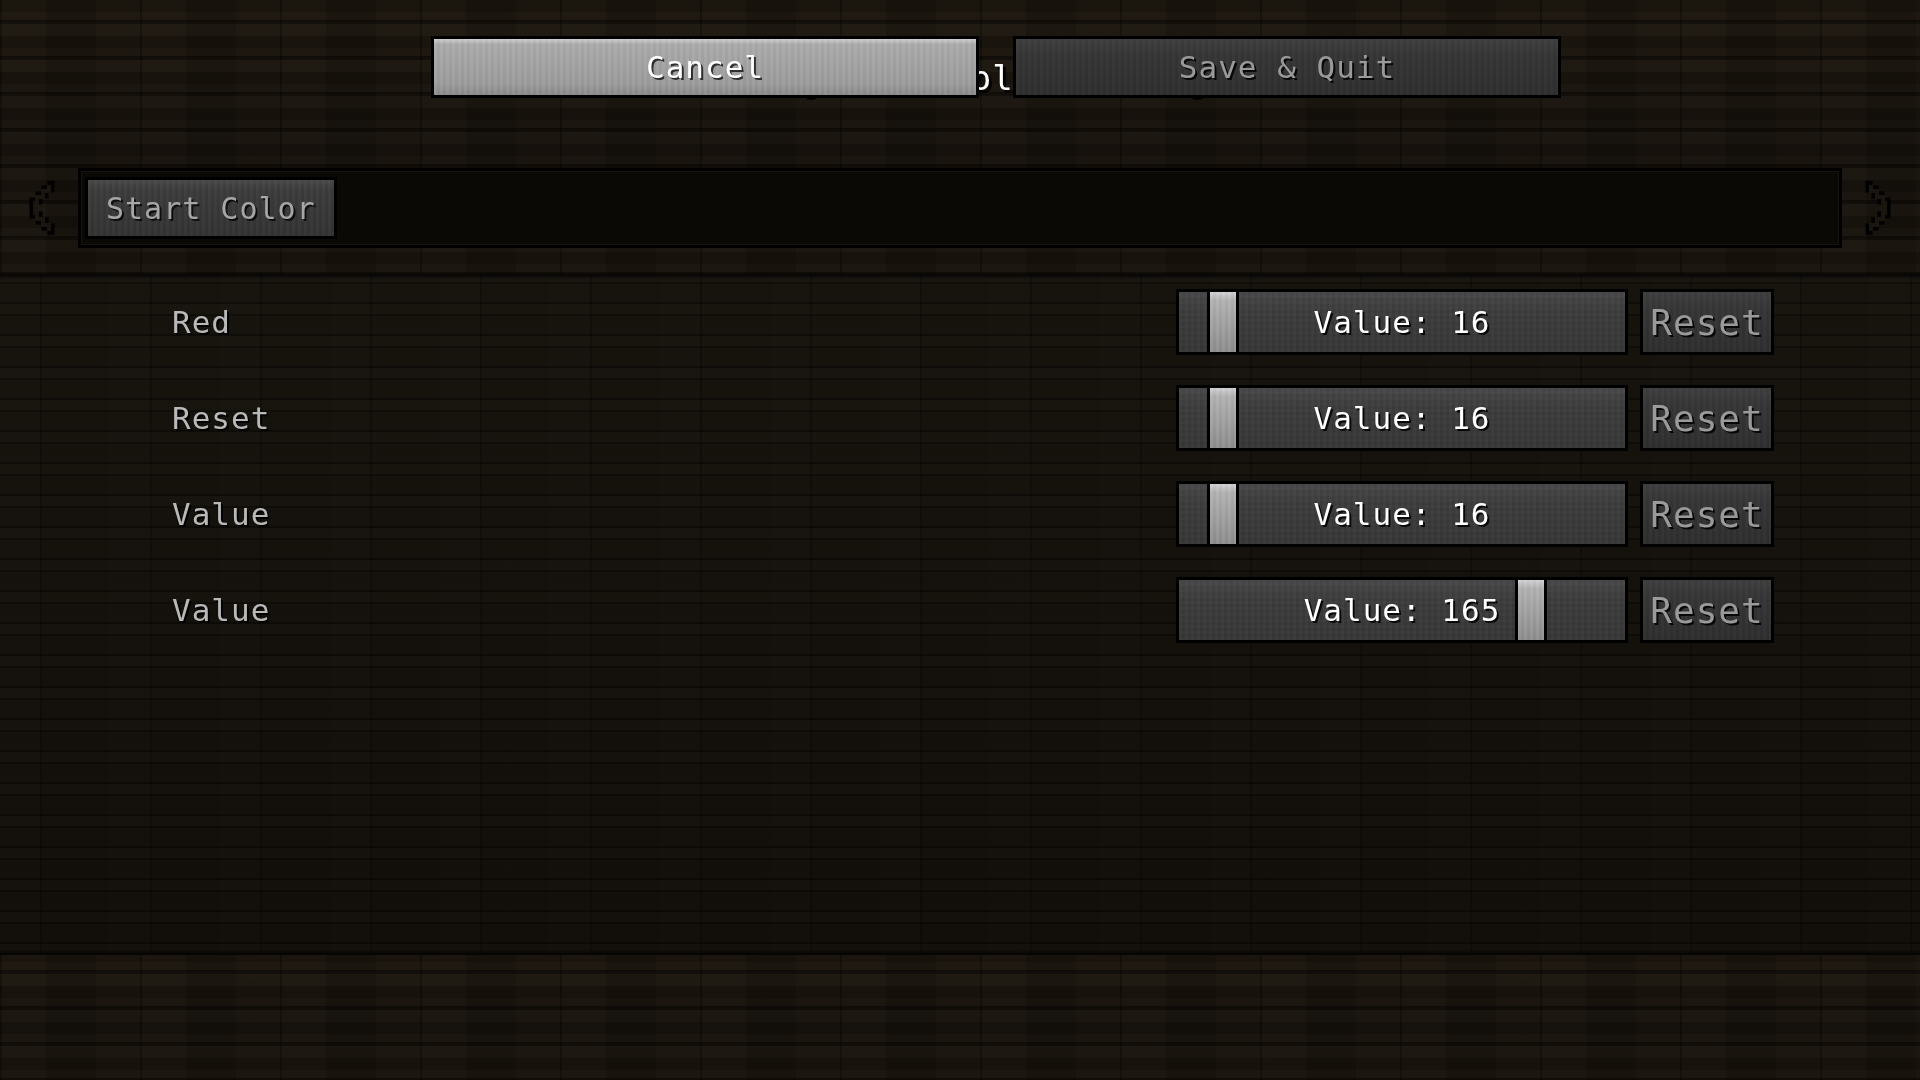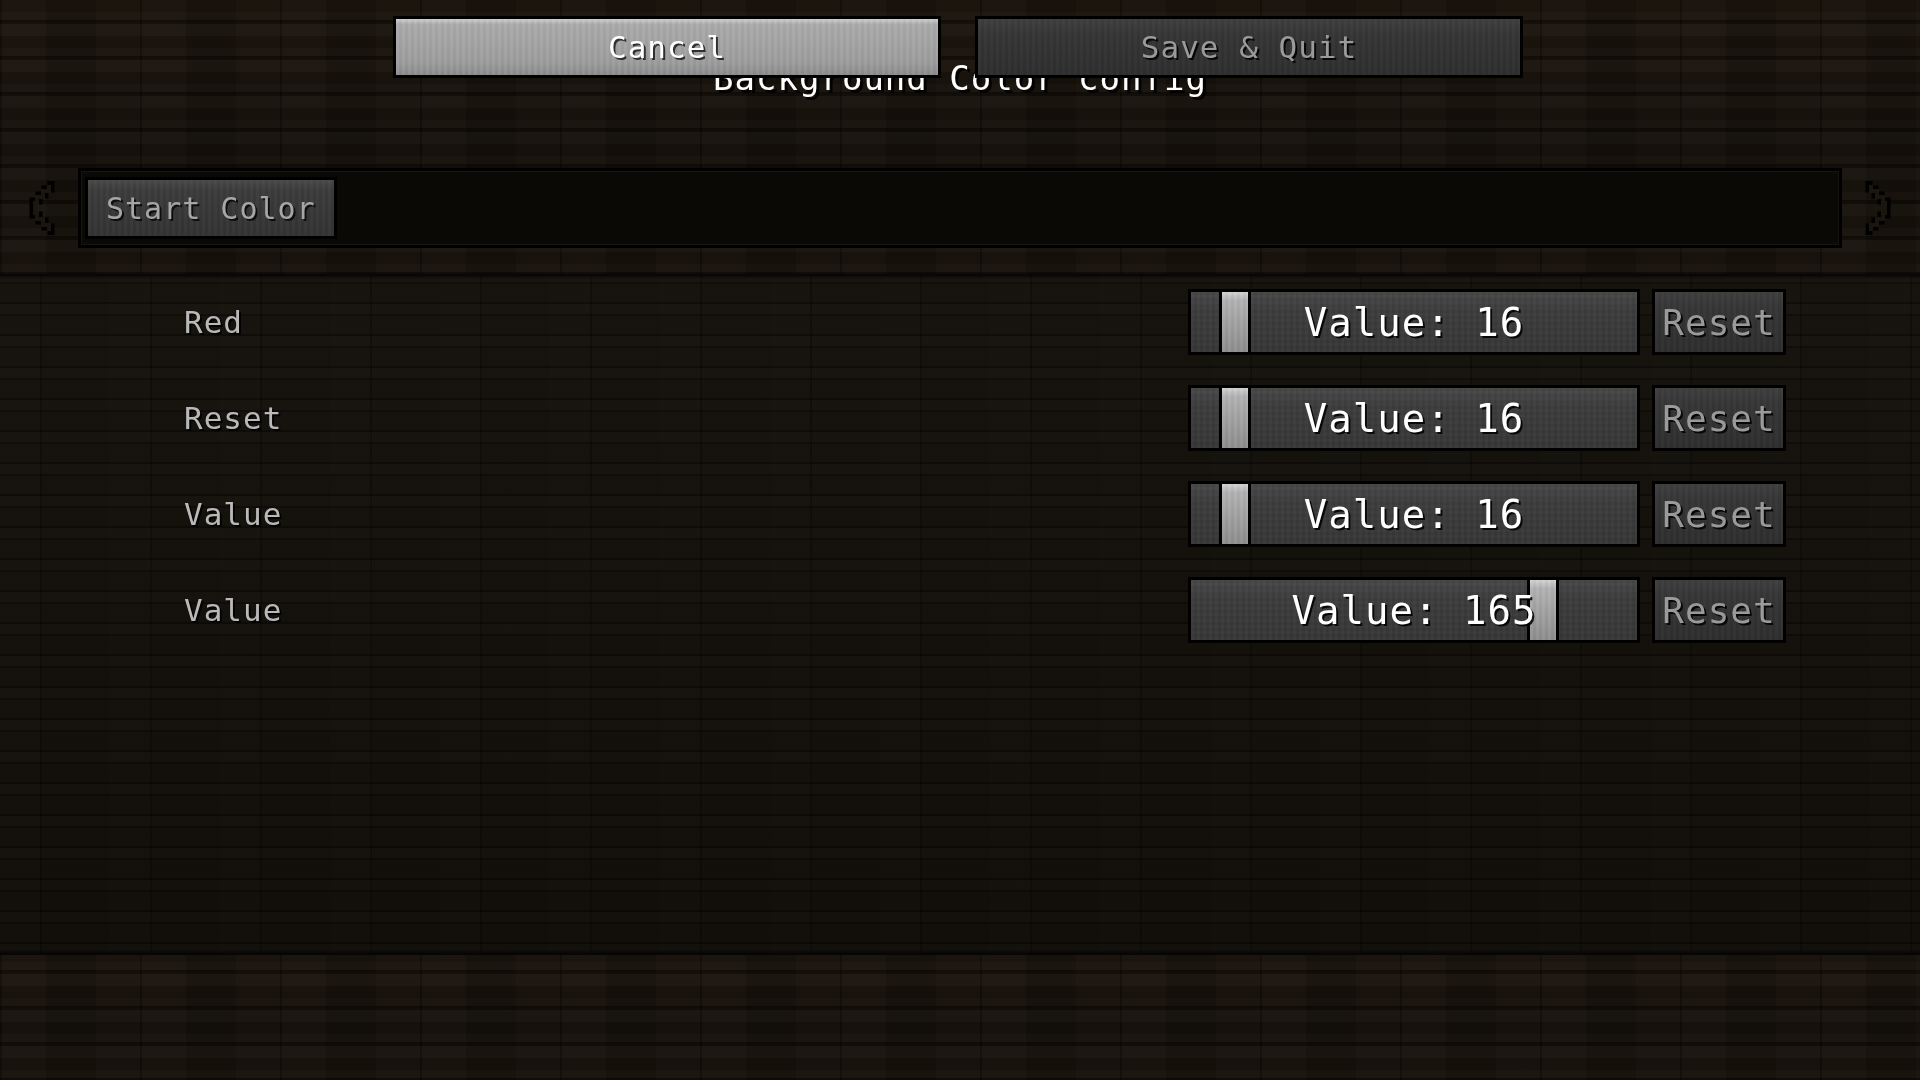--- a/index.html
+++ b/index.html
@@ -133,21 +133,21 @@
   }
   .tab.active {
     background:
       repeating-linear-gradient(90deg, rgba(255,255,255,0.05) 0 3px, rgba(0,0,0,0.02) 3px 6px),
       linear-gradient(180deg, #cfcfcf 0%, #a8a8a8 12%, #8e8e8e 100%);
     color: #ffffff;
     text-shadow: 2px 2px 0 rgba(0,0,0,0.70);
   }
 
   
-  #rows { position: absolute; left: 16px; top: 0; width: 1756px; }
+  #rows { position: absolute; left: 4px; top: 0; width: 1756px; }
   .row {
     position: relative;
     height: 96px;
     display: flex; align-items: center;
   }
   .row-label {
     position: absolute;
     left: 168px;
     font-size: 31px;
     letter-spacing: 1px;
@@ -175,21 +175,21 @@
     width: 32px;
     border-left: 3px solid #000;
     border-right: 3px solid #000;
     background:
       repeating-linear-gradient(90deg, rgba(255,255,255,0.06) 0 3px, rgba(0,0,0,0.02) 3px 6px),
       linear-gradient(180deg, #d2d2d2 0%, #b0b0b0 14%, #8c8c8c 100%);
   }
   .slider-value {
     position: absolute; inset: 0;
     display: flex; align-items: center; justify-content: center;
-    font-size: 39px;
+    font-size: 31px;
     letter-spacing: 1px;
     color: #ffffff;
     text-shadow: 2px 2px 0 rgba(0,0,0,0.85);
     pointer-events: none;
     white-space: nowrap;
   }
 
   .reset-btn {
     position: absolute;
     left: 1636px;
@@ -204,29 +204,30 @@
     letter-spacing: 1px;
     color: #9a9a9a;
     text-shadow: 2px 2px 0 rgba(0,0,0,0.85);
     cursor: pointer;
     white-space: nowrap;
   }
 
   
   .footer-btn {
     position: absolute;
-    top: 16px;
+    top: 36px;
     height: 62px;
     border: 3px solid #000;
     display: flex; align-items: center; justify-content: center;
     font-size: 31px;
     letter-spacing: 1px;
     cursor: pointer;
     white-space: nowrap;
     z-index: 3;
+    margin-left: 38px;
   }
   #btn-cancel {
     left: 393px; width: 548px;
     background:
       repeating-linear-gradient(90deg, rgba(255,255,255,0.05) 0 3px, rgba(0,0,0,0.02) 3px 6px),
       linear-gradient(180deg, #cecece 0%, #a9a9a9 10%, #9b9b9b 78%, #8a8a8a 100%);
     color: #ffffff;
     text-shadow: 2px 2px 0 rgba(0,0,0,0.70);
   }
   #btn-save-quit {

